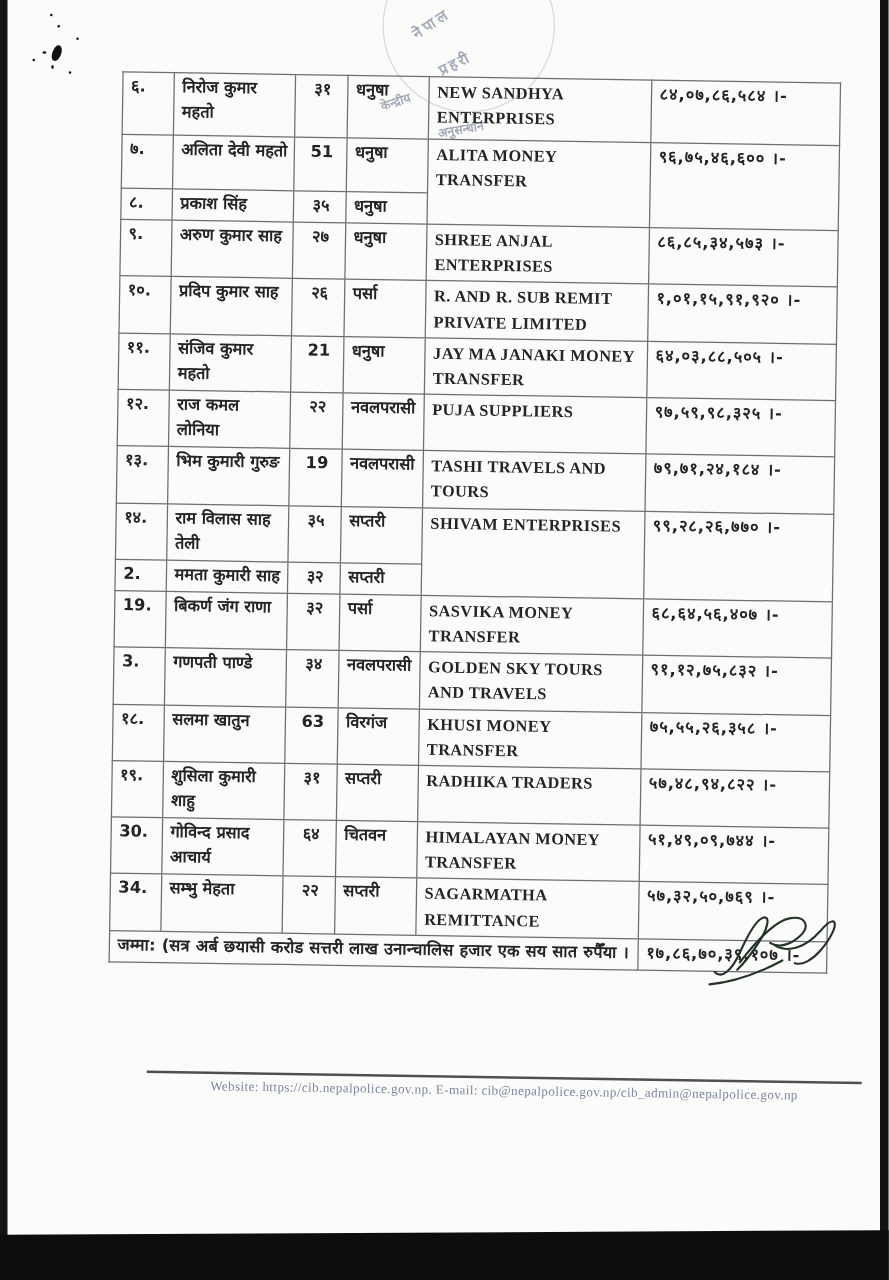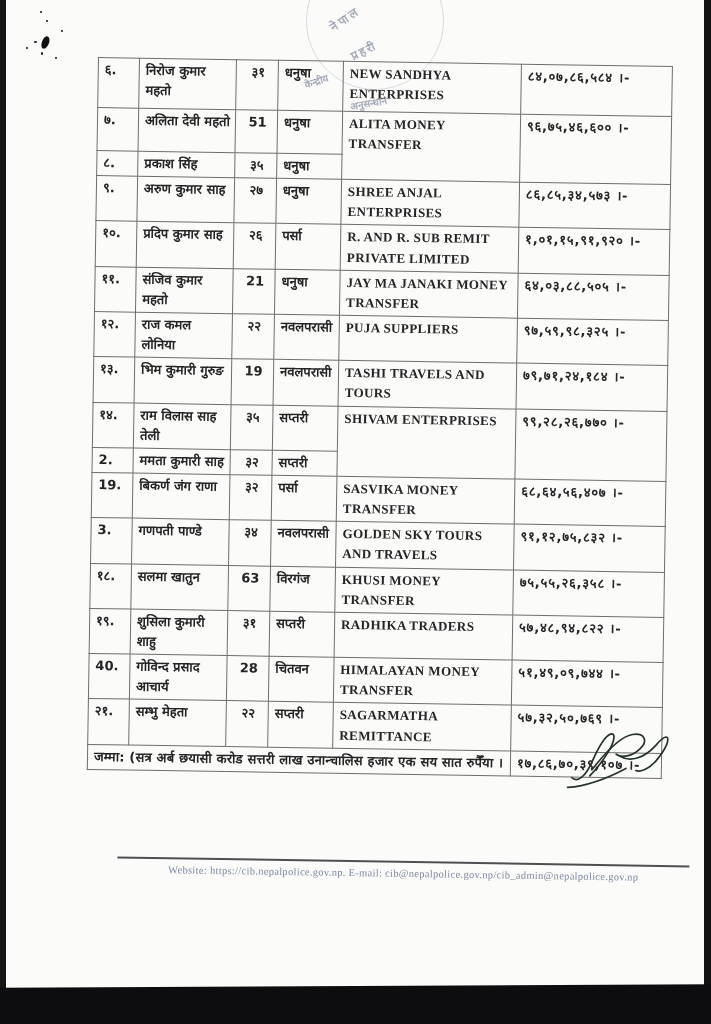--- a/index.html
+++ b/index.html
@@ -196,29 +196,29 @@
         </tr>
         <tr style="height: 44px;">
           <td class="c-sn">१९.</td>
           <td class="c-name">शुसिला कुमारी शाहु</td>
           <td class="c-age">३१</td>
           <td class="c-district">सप्तरी</td>
           <td class="c-company">RADHIKA TRADERS</td>
           <td class="c-amount">५७,४८,९४,८२२ ।-</td>
         </tr>
         <tr style="height: 42px;">
-          <td class="c-sn">40.</td>
+          <td class="c-sn">30.</td>
           <td class="c-name">गोविन्द प्रसाद आचार्य</td>
-          <td class="c-age">28</td>
+          <td class="c-age">६४</td>
           <td class="c-district">चितवन</td>
           <td class="c-company">HIMALAYAN MONEY TRANSFER</td>
           <td class="c-amount">५१,४९,०९,७४४ ।-</td>
         </tr>
         <tr style="height: 41px;">
-          <td class="c-sn">२१.</td>
+          <td class="c-sn">34.</td>
           <td class="c-name">सम्भु मेहता</td>
           <td class="c-age">२२</td>
           <td class="c-district">सप्तरी</td>
           <td class="c-company">SAGARMATHA REMITTANCE</td>
           <td class="c-amount">५७,३२,५०,७६९ ।-</td>
         </tr>
       </tbody>
     <tfoot>
       <tr style="height:23px">
         <td class="total-label" colspan="5">जम्मा: (सत्र अर्ब छयासी करोड सत्तरी लाख उनान्चालिस हजार एक सय सात रुपैँया ।</td>

